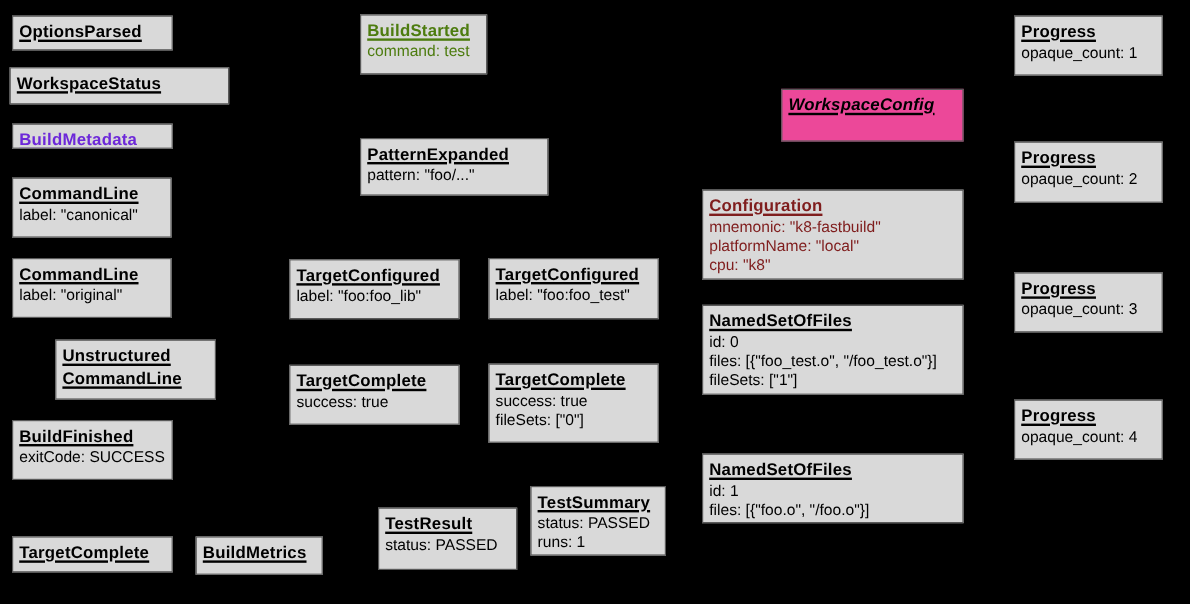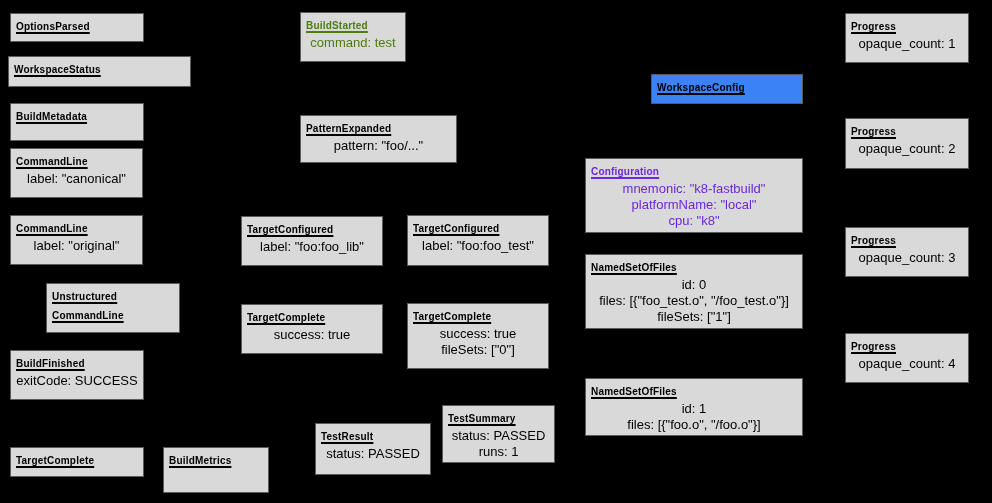--- a/index.html
+++ b/index.html
@@ -18,47 +18,46 @@
   .node {
     position: absolute;
     background: #d9d9d9;
     border: 1px solid #5a5a5a;
     box-sizing: border-box;
     padding: 3px 5px 3px 5px;
     color: #000000;
     overflow: hidden;
   }
   .node-title {
-    font-size: 10px;
+    font-size: 14px;
     font-weight: 700;
     line-height: 19px;
     text-decoration: underline;
     text-decoration-thickness: 2px;
     text-underline-offset: 2px;
     white-space: pre-line;
     letter-spacing: 0.2px;
   }
   .node-line {
     font-size: 13px;
     line-height: 16px;
     white-space: nowrap;
-    text-align: center;
   }
 </style>
 </head>
 <body>
 
 <div id="diagram" style="background: rgb(0, 0, 0);">
     <div class="node" style="left: 10px; top: 13px; width: 134px; height: 29px; background: rgb(217, 217, 217); border-color: rgb(90, 90, 90); color: rgb(0, 0, 0);">
       <div class="node-title">OptionsParsed</div>
     </div>
     <div class="node" style="left: 8px; top: 56px; width: 183px; height: 31px; background: rgb(217, 217, 217); border-color: rgb(90, 90, 90); color: rgb(0, 0, 0);">
       <div class="node-title">WorkspaceStatus</div>
     </div>
-    <div class="node" style="left: 10px; top: 103px; width: 134px; height: 38px; background: rgb(217, 217, 217); border-color: rgb(90, 90, 90); color: #000000;">
+    <div class="node" style="left: 10px; top: 103px; width: 134px; height: 21px; background: rgb(217, 217, 217); border-color: rgb(90, 90, 90); color: #6d28d9;">
       <div class="node-title">BuildMetadata</div>
     </div>
     <div class="node" style="left: 10px; top: 148px; width: 133px; height: 50px; background: rgb(217, 217, 217); border-color: rgb(90, 90, 90); color: rgb(0, 0, 0);">
       <div class="node-title">CommandLine</div>
       <div class="node-line">label: "canonical"</div>
     </div>
     <div class="node" style="left: 10px; top: 215px; width: 133px; height: 50px; background: rgb(217, 217, 217); border-color: rgb(90, 90, 90); color: rgb(0, 0, 0);">
       <div class="node-title">CommandLine</div>
       <div class="node-line">label: "original"</div>
     </div>
@@ -66,21 +65,21 @@
       <div class="node-title">Unstructured
 CommandLine</div>
     </div>
     <div class="node" style="left: 10px; top: 350px; width: 134px; height: 50px; background: rgb(217, 217, 217); border-color: rgb(90, 90, 90); color: rgb(0, 0, 0);">
       <div class="node-title">BuildFinished</div>
       <div class="node-line">exitCode: SUCCESS</div>
     </div>
     <div class="node" style="left: 10px; top: 447px; width: 134px; height: 30px; background: rgb(217, 217, 217); border-color: rgb(90, 90, 90); color: rgb(0, 0, 0);">
       <div class="node-title">TargetComplete</div>
     </div>
-    <div class="node" style="left: 163px; top: 447px; width: 106px; height: 46px; background: rgb(217, 217, 217); border-color: rgb(90, 90, 90); color: rgb(0, 0, 0);">
+    <div class="node" style="left: 163px; top: 447px; width: 106px; height: 32px; background: rgb(217, 217, 217); border-color: rgb(90, 90, 90); color: rgb(0, 0, 0);">
       <div class="node-title">BuildMetrics</div>
     </div>
     <div class="node" style="left: 300px; top: 12px; width: 106px; height: 50px; background: rgb(217, 217, 217); border-color: rgb(90, 90, 90); color: #4d7c0f;">
       <div class="node-title">BuildStarted</div>
       <div class="node-line">command: test</div>
     </div>
     <div class="node" style="left: 300px; top: 115px; width: 157px; height: 48px; background: rgb(217, 217, 217); border-color: rgb(90, 90, 90); color: rgb(0, 0, 0);">
       <div class="node-title">PatternExpanded</div>
       <div class="node-line">pattern: "foo/..."</div>
     </div>
@@ -103,24 +102,24 @@
     </div>
     <div class="node" style="left: 315px; top: 423px; width: 116px; height: 52px; background: rgb(217, 217, 217); border-color: rgb(90, 90, 90); color: rgb(0, 0, 0);">
       <div class="node-title">TestResult</div>
       <div class="node-line">status: PASSED</div>
     </div>
     <div class="node" style="left: 442px; top: 405px; width: 113px; height: 58px; background: rgb(217, 217, 217); border-color: rgb(90, 90, 90); color: rgb(0, 0, 0);">
       <div class="node-title">TestSummary</div>
       <div class="node-line">status: PASSED</div>
       <div class="node-line">runs: 1</div>
     </div>
-    <div class="node" style="left: 651px; top: 74px; width: 152px; height: 30px; background: #3b82f6; border-color: rgb(90, 90, 90); color: rgb(0, 0, 0);">
+    <div class="node" style="left: 651px; top: 74px; width: 152px; height: 44px; background: #ec4899; border-color: rgb(90, 90, 90); color: rgb(0, 0, 0); font-style: italic;">
       <div class="node-title">WorkspaceConfig</div>
     </div>
-    <div class="node" style="left: 585px; top: 158px; width: 218px; height: 75px; background: rgb(217, 217, 217); border-color: rgb(90, 90, 90); color: #6d28d9;">
+    <div class="node" style="left: 585px; top: 158px; width: 218px; height: 75px; background: rgb(217, 217, 217); border-color: rgb(90, 90, 90); color: #7f1d1d;">
       <div class="node-title">Configuration</div>
       <div class="node-line">mnemonic: "k8-fastbuild"</div>
       <div class="node-line">platformName: "local"</div>
       <div class="node-line">cpu: "k8"</div>
     </div>
     <div class="node" style="left: 585px; top: 254px; width: 218px; height: 75px; background: rgb(217, 217, 217); border-color: rgb(90, 90, 90); color: rgb(0, 0, 0);">
       <div class="node-title">NamedSetOfFiles</div>
       <div class="node-line">id: 0</div>
       <div class="node-line">files: [{"foo_test.o", "/foo_test.o"}]</div>
       <div class="node-line">fileSets: ["1"]</div>

